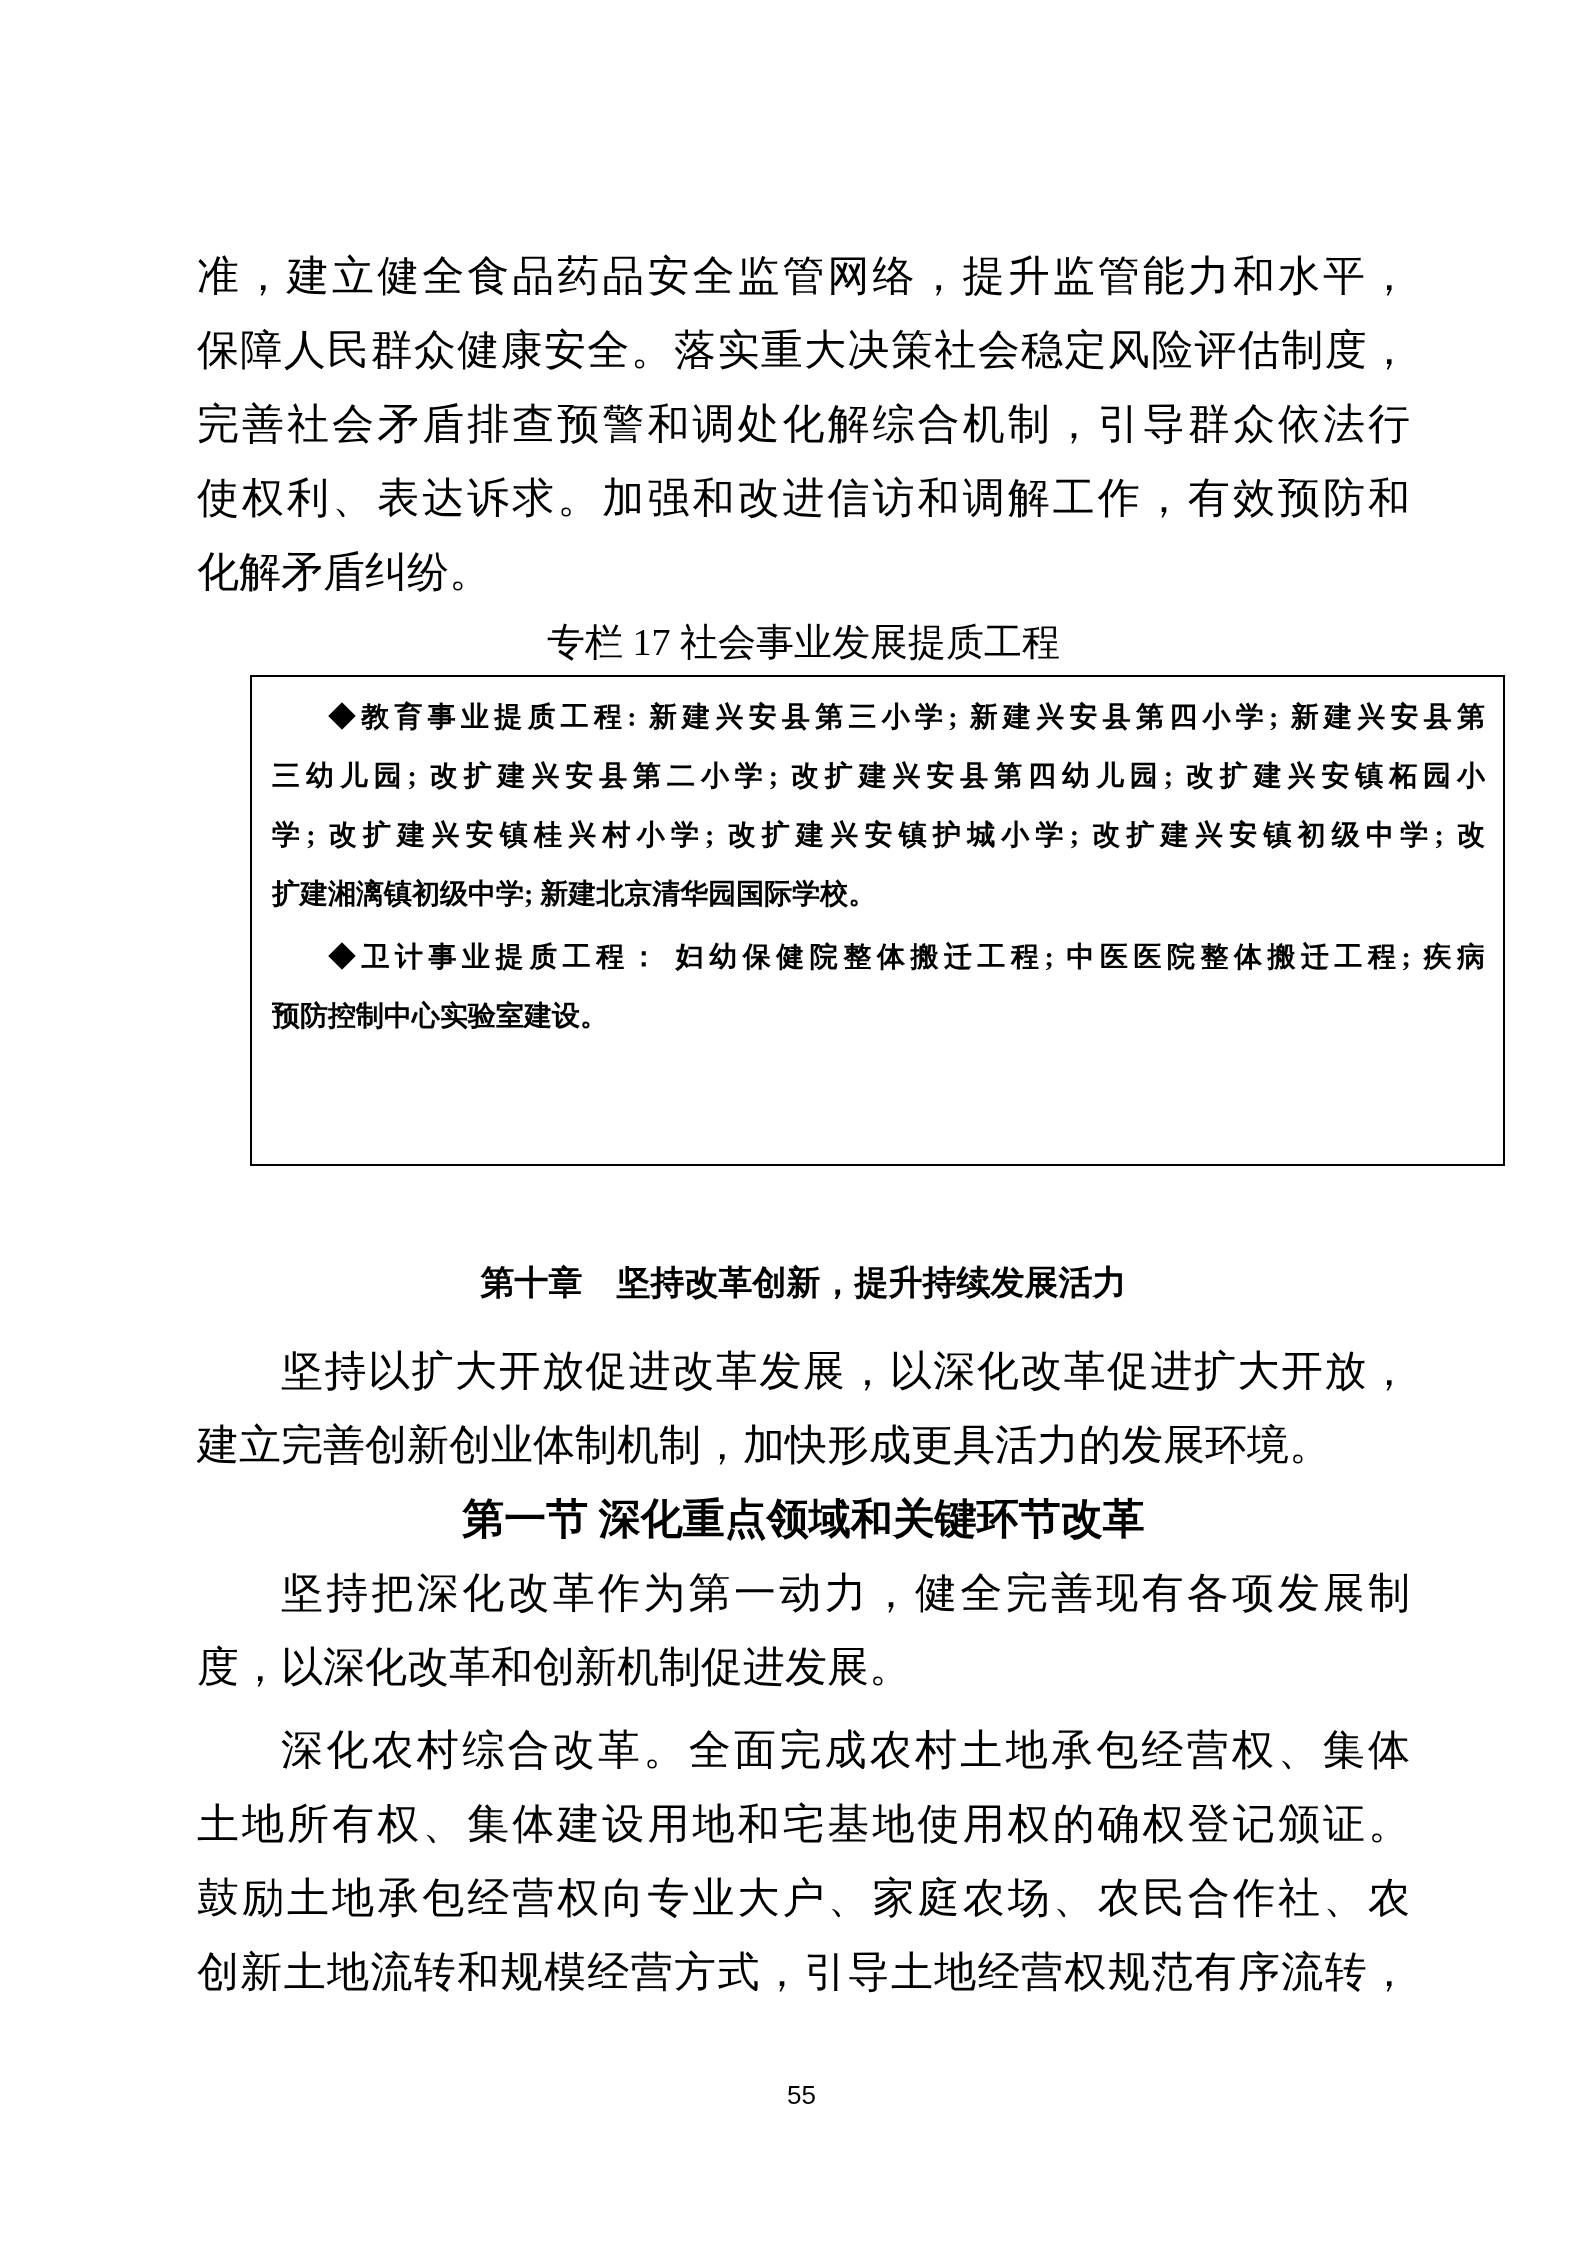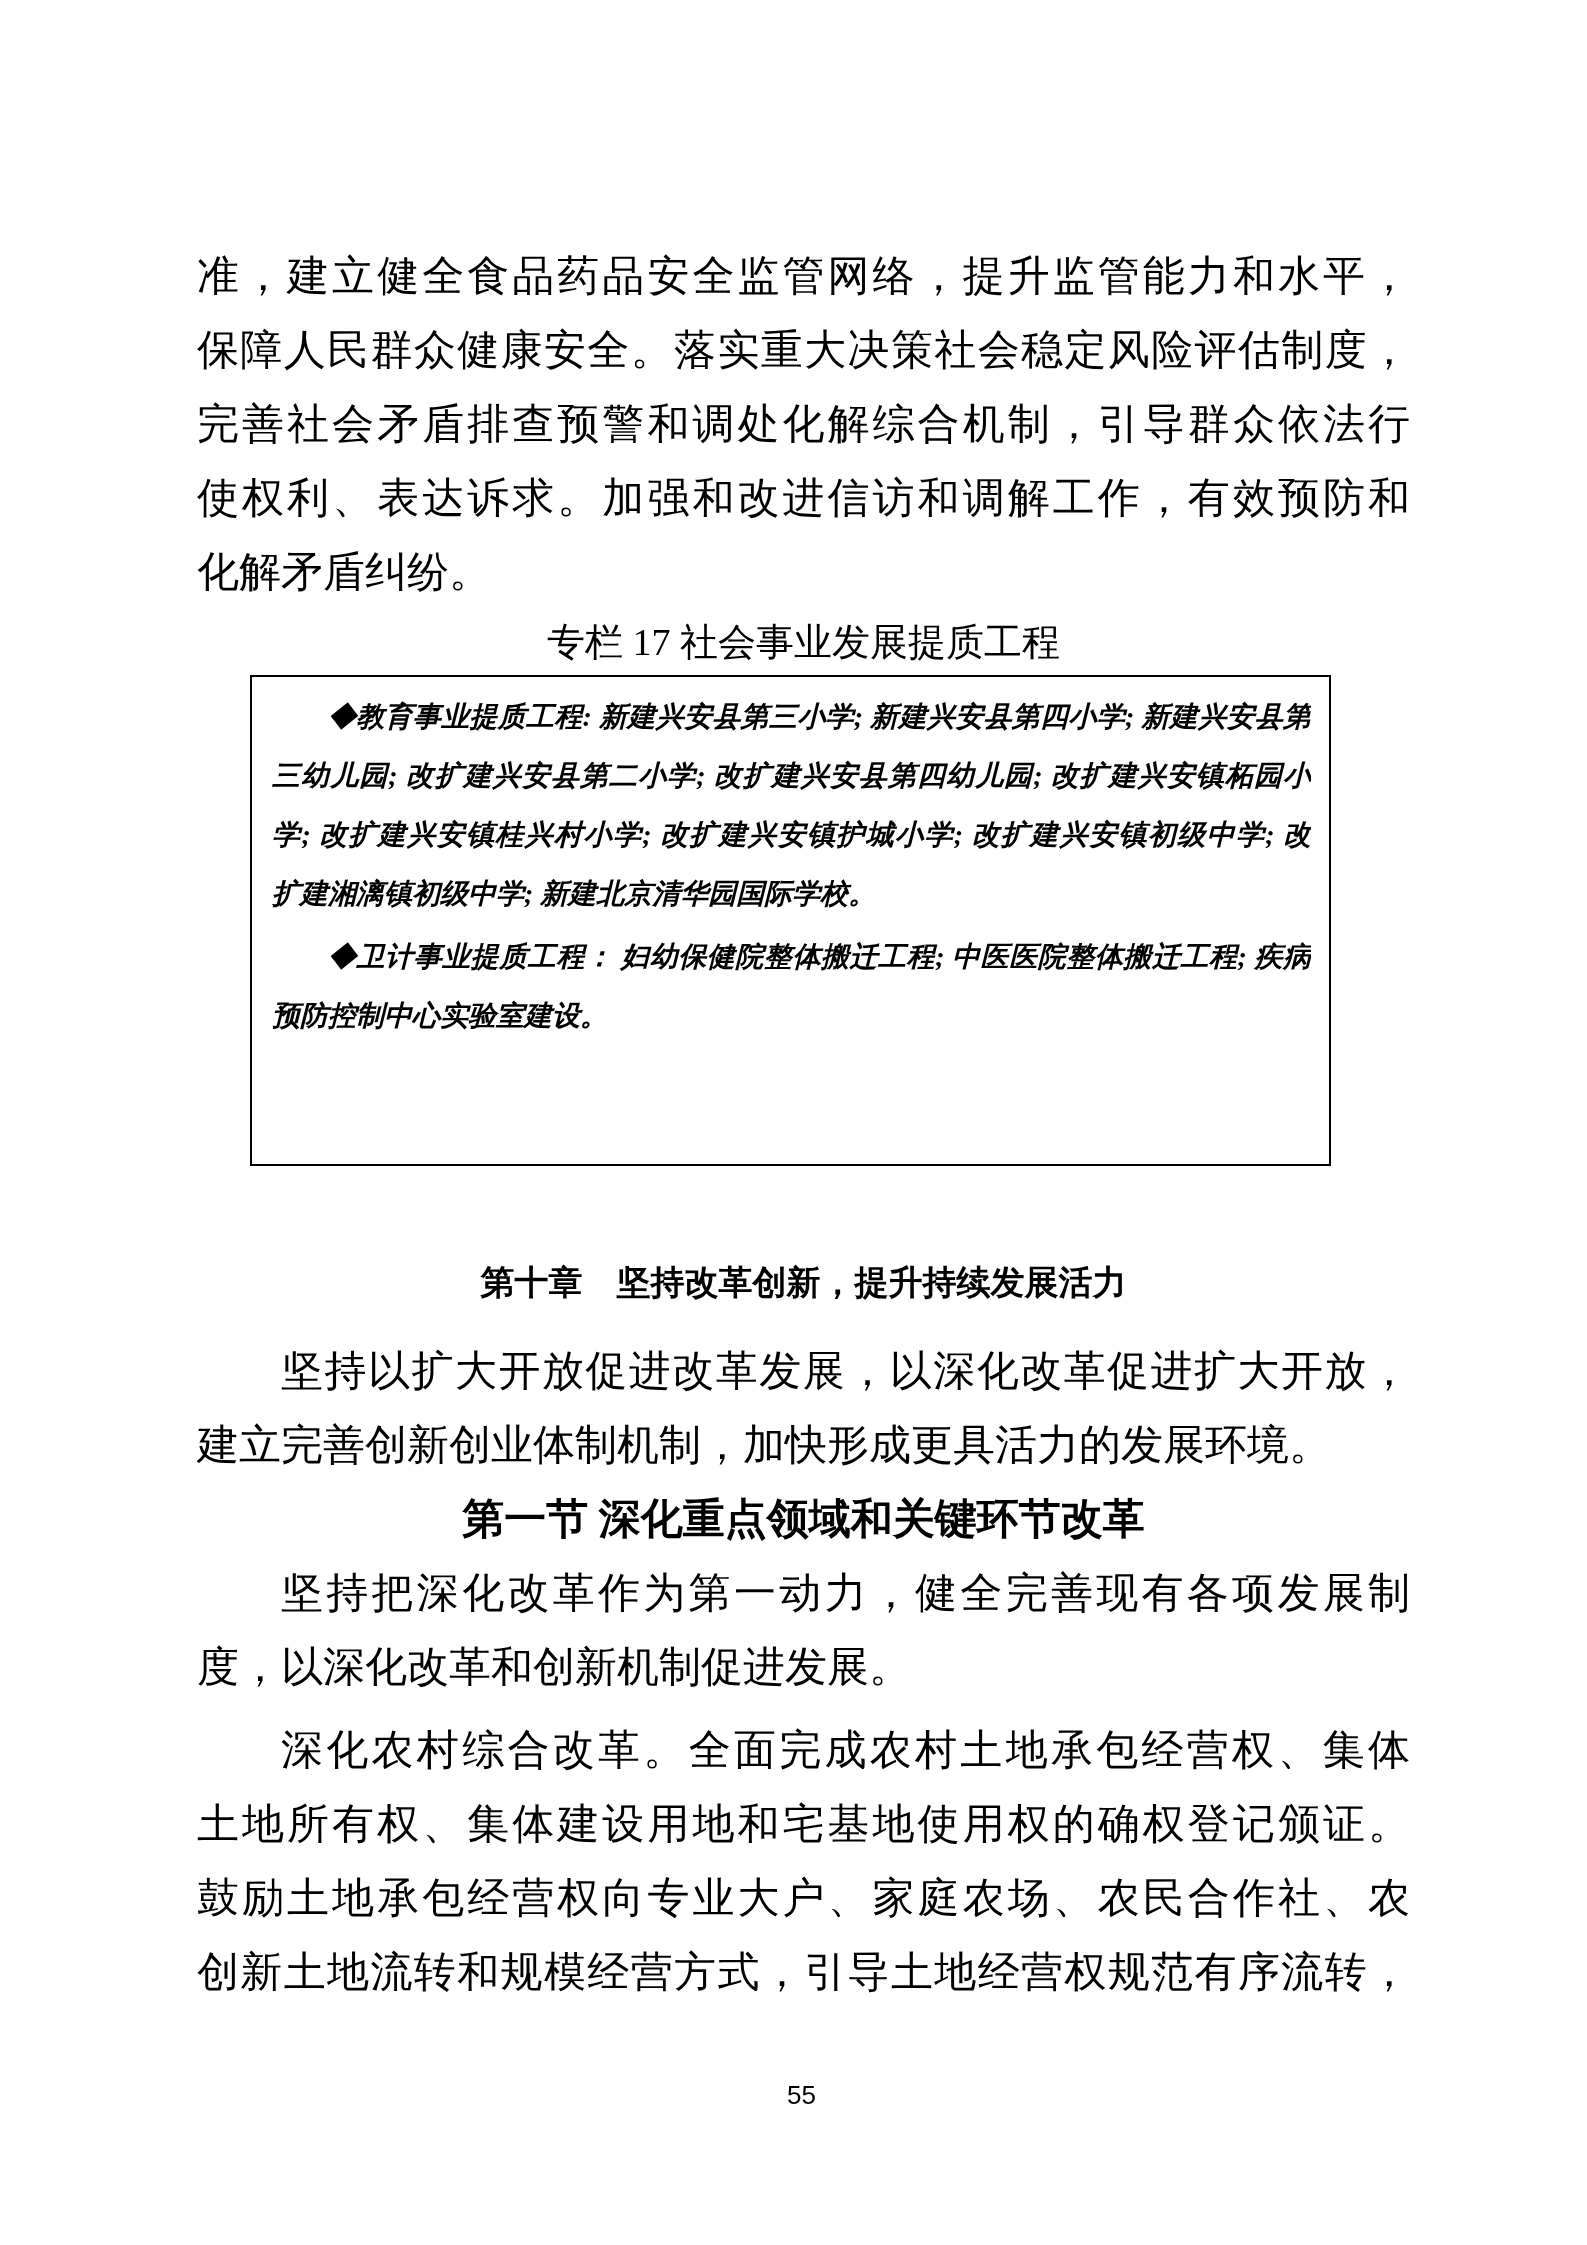--- a/index.html
+++ b/index.html
@@ -39,26 +39,25 @@
     font-size: 38px;
     font-weight: normal;
     line-height: 66px;
     height: 66px;
     text-align: center;
     white-space: nowrap;
   }
   .feature-box {
     box-sizing: border-box;
     margin-left: 53px;
-    width: 1081px;
+    width: 1255px;
     height: 491px;
     border: 2px solid #000000;
     padding: 10px 18px 6px 20px;
     overflow: hidden;
-    font-style: italic;
   }
   .fline {
     font-size: 28px;
     font-weight: bold;
     line-height: 59px;
     height: 59px;
     white-space: nowrap;
     overflow: hidden;
     text-align: justify;
     text-align-last: justify;

